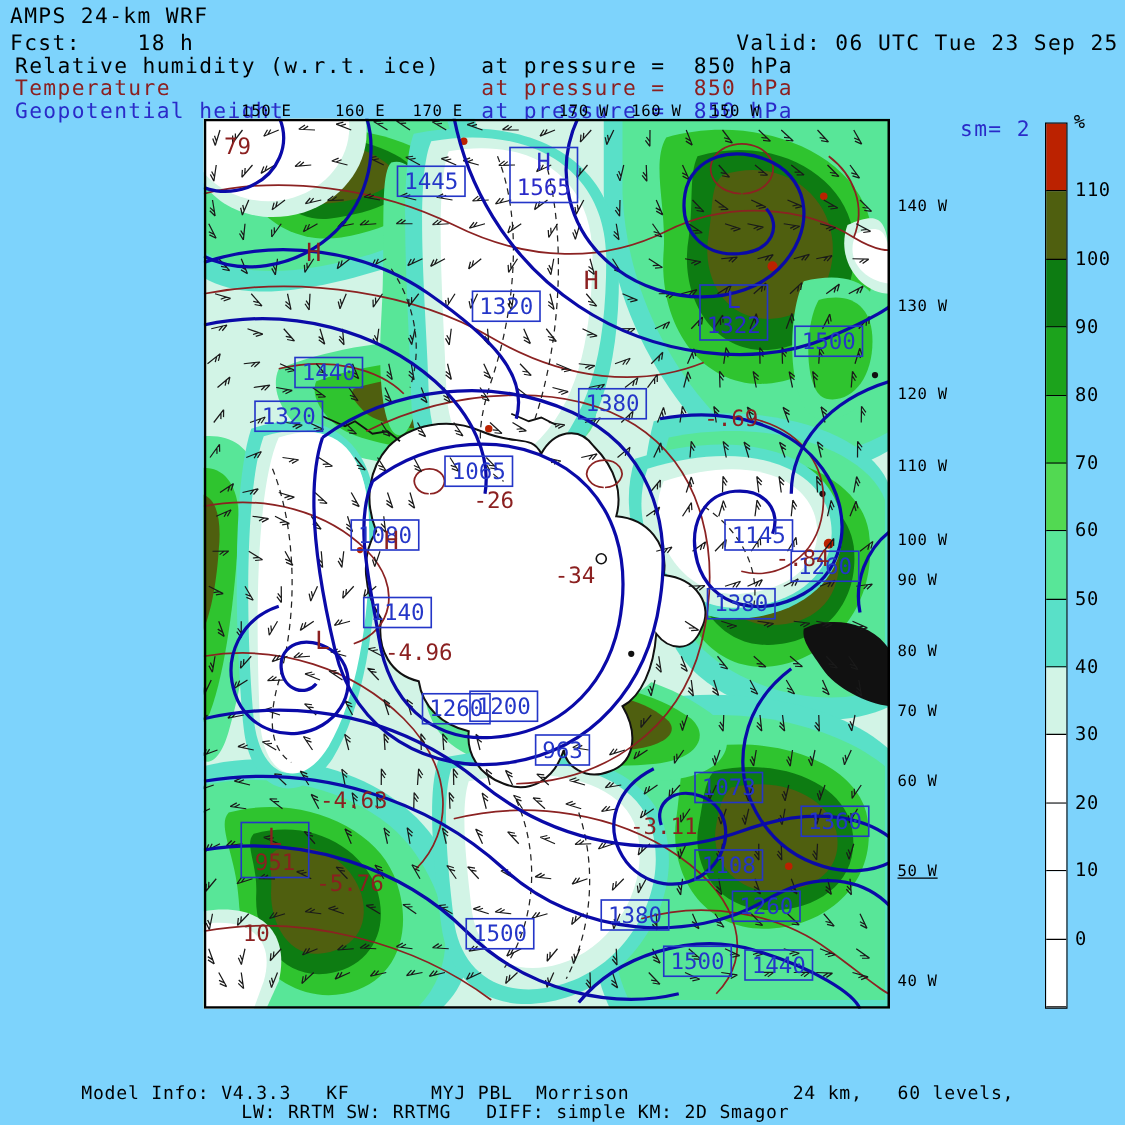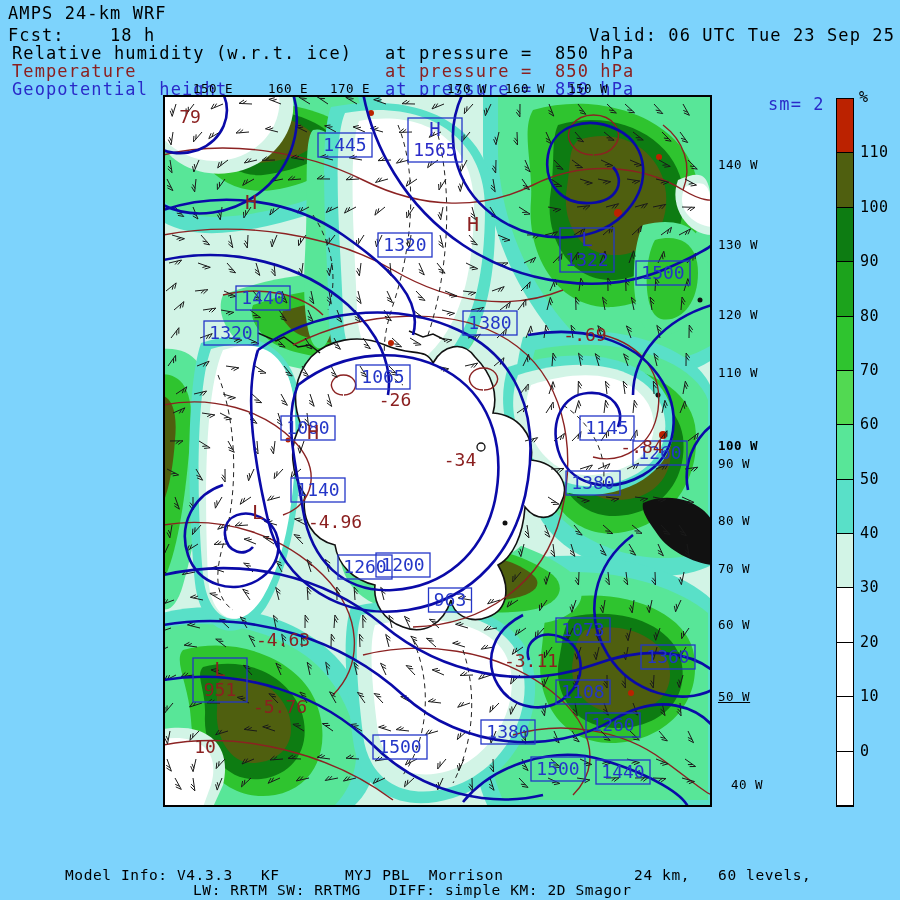--- a/index.html
+++ b/index.html
@@ -38,27 +38,27 @@
       <div class="axlab" style="left: 390px; top: 81px; margin-top: 32px;">180</div>
       <div class="axlab" style="left: 447px; top: 81px;">170 W</div>
       <div class="axlab" style="left: 505px; top: 81px;">160 W</div>
       <div class="axlab" style="left: 568px; top: 81px;">150 W</div>
     </div>
   <div id="right-axis">
       <div class="axlab" style="left: 718px; top: 141px; margin-top: 16px;">140 W</div>
       <div class="axlab" style="left: 718px; top: 237px;">130 W</div>
       <div class="axlab" style="left: 718px; top: 307px;">120 W</div>
       <div class="axlab" style="left: 718px; top: 365px;">110 W</div>
-      <div class="axlab" style="left: 718px; top: 438px; font-weight: bold;">100 W</div>
+      <div class="axlab" style="left: 718px; top: 424px;">100 W</div>
       <div class="axlab" style="left: 718px; top: 456px;">90 W</div>
       <div class="axlab" style="left: 718px; top: 513px;">80 W</div>
       <div class="axlab" style="left: 718px; top: 561px;">70 W</div>
       <div class="axlab" style="left: 718px; top: 617px;">60 W</div>
       <div class="axlab" style="left: 718px; top: 689px; text-decoration: underline;">50 W</div>
-      <div class="axlab" style="left: 718px; top: 777px; margin-left: 13px;">40 W</div>
+      <div class="axlab" style="left: 718px; top: 777px;">40 W</div>
     </div>
 
   <div id="colorbar">
       <div class="cbseg" style="height: 54.3846px; background: rgb(187, 34, 0);"></div>
       <div class="cbseg" style="height: 54.3846px; background: rgb(79, 95, 15);"></div>
       <div class="cbseg" style="height: 54.3846px; background: rgb(13, 124, 18);"></div>
       <div class="cbseg" style="height: 54.3846px; background: rgb(28, 163, 28);"></div>
       <div class="cbseg" style="height: 54.3846px; background: rgb(47, 196, 47);"></div>
       <div class="cbseg" style="height: 54.3846px; background: rgb(82, 217, 82);"></div>
       <div class="cbseg" style="height: 54.3846px; background: rgb(88, 230, 152);"></div>

